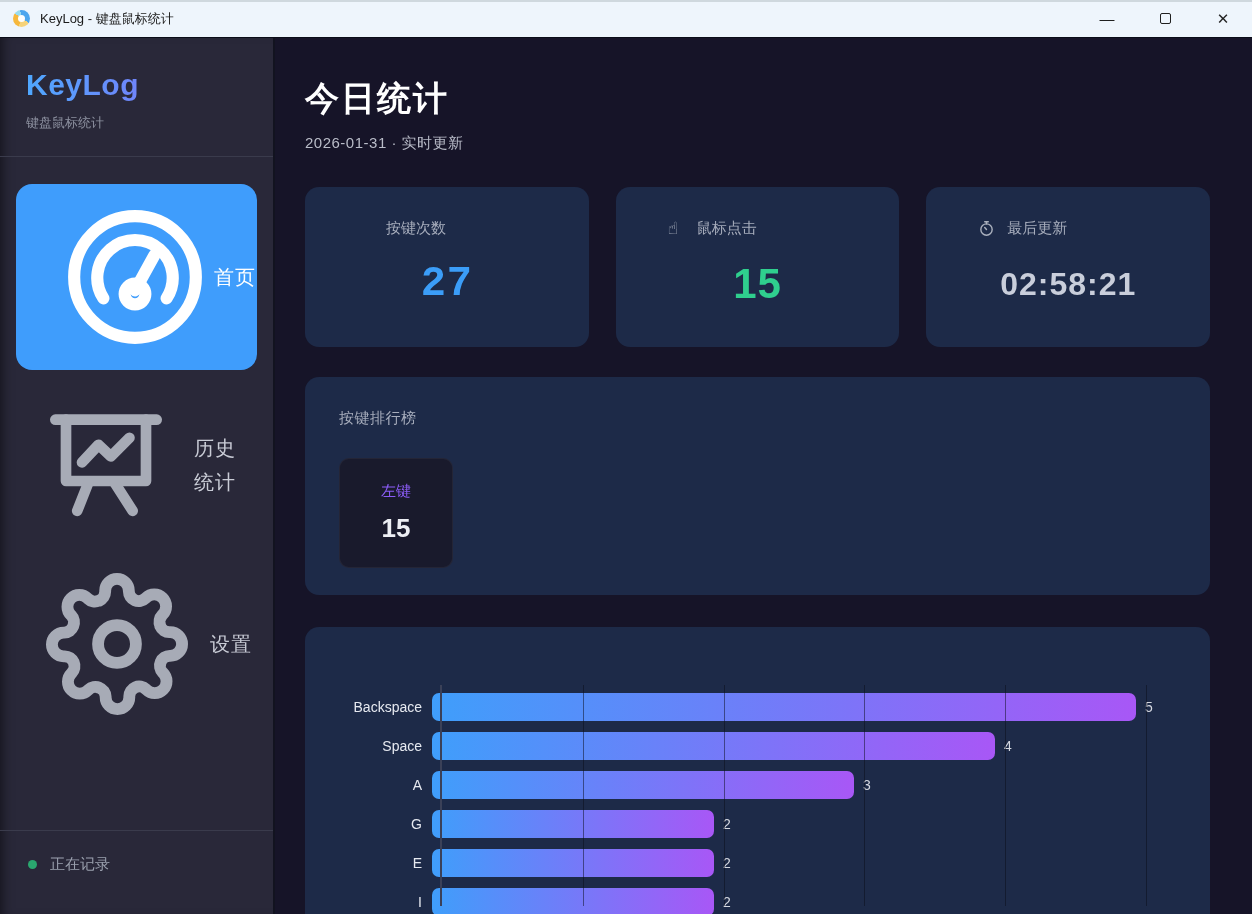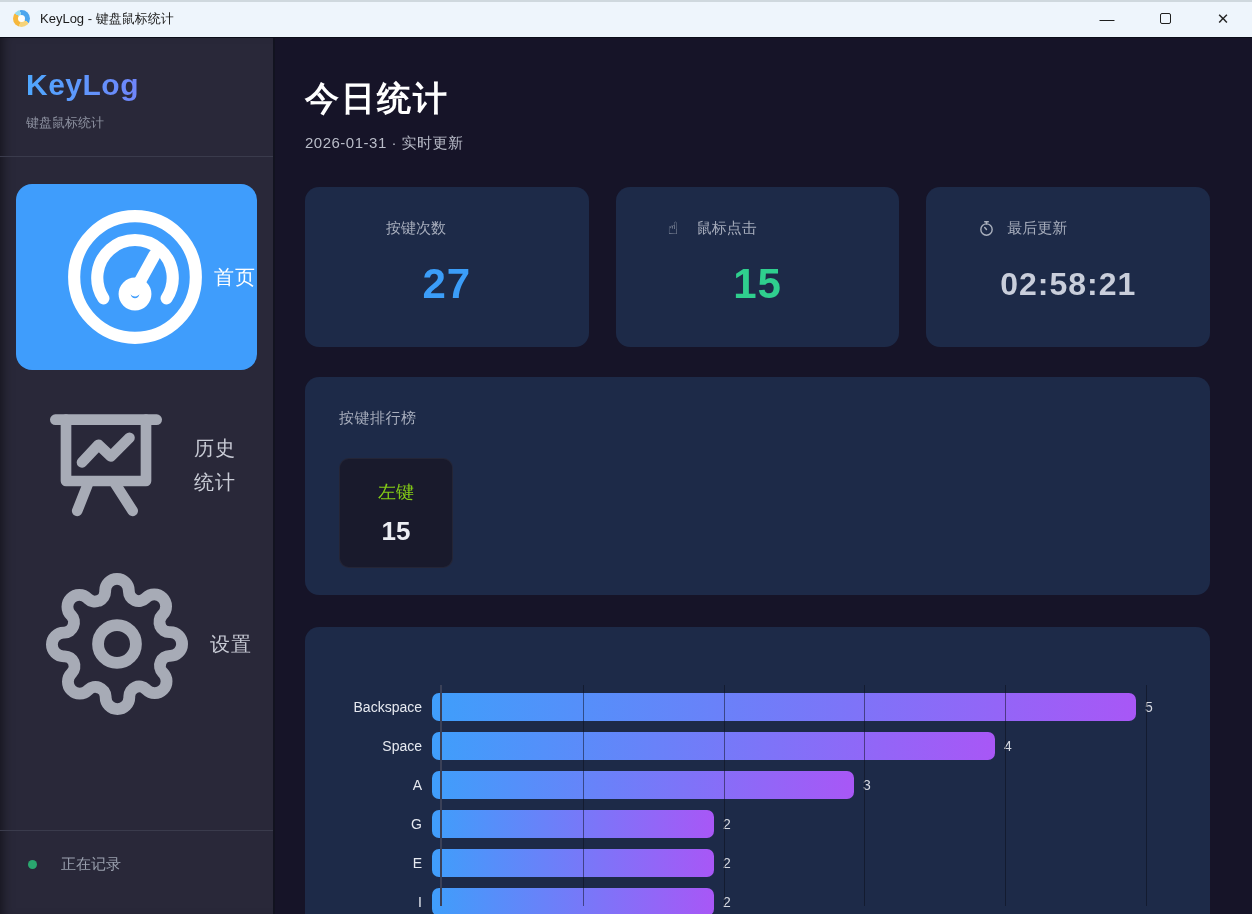--- a/index.html
+++ b/index.html
@@ -39,44 +39,44 @@
   .nav-icon { flex:none; display:block; }
   .icon-gauge { width:150px; height:146px; margin-left:44px; }
   .nav-item.active .nav-label { margin-left:4px; }
   .item-history { height:158px; }
   .icon-easel { width:132px; height:128px; margin-left:24px; }
   .item-history .nav-label { margin-left:22px; }
   .item-settings { height:168px; margin-top:8px; }
   .icon-gear { width:142px; height:142px; margin-left:30px; }
   .item-settings .nav-label { margin-left:22px; }
   .status { border-top:1px solid #3a3b4c; padding:24px 28px 40px; display:flex; align-items:center;
-            gap:24px; font-size:15px; color:#9aa0ae; }
+            gap:13px; font-size:15px; color:#9aa0ae; }
   .dot { width:9px; height:9px; border-radius:50%; background:#2aa76f; flex:none; }
 
   
   .main { flex:1; padding:38px 16px 0 30px; overflow:hidden; }
   .page-title { font-size:34px; font-weight:bold; color:#ffffff; letter-spacing:2px; }
   .page-sub { margin-top:12px; font-size:15px; color:#b9bcc8; letter-spacing:.5px; }
 
   .cards { display:flex; gap:27px; margin-top:34px; width:905px; }
   .stat-card { flex:1; height:160px; background:#1d2a48; border-radius:14px; padding:32px 28px; }
   .stat-head { display:flex; align-items:center; font-size:15px; color:#a7adbc; padding-left:24px; }
   .stat-icon { width:20px; margin-right:9px; color:#aab0bd; font-size:17px; line-height:1;
                display:inline-flex; align-items:center; }
   .stat-value { text-align:center; margin-top:22px; font-size:42px; font-weight:bold; letter-spacing:1px; }
-  .v-blue { color:#3b9df8; } .v-green { color:#2fcf8e; }
+  .v-blue { color:#3b9df8;font-family:Liberation Mono, monospace; } .v-green { color:#2fcf8e; }
   .v-time { color:#c9cedb; font-size:32px; margin-top:28px; }
 
   .dist-card { width:905px; height:218px; background:#1d2a48; border-radius:14px; margin-top:30px;
                padding:32px 34px; }
   .card-title { font-size:15px; color:#a7adbc; letter-spacing:.5px; }
   .dist-tile { margin-top:30px; width:114px; height:110px; background:#191a2c; border-radius:10px;
                border:1px solid rgba(255,255,255,.05); display:flex; flex-direction:column;
                align-items:center; justify-content:center; }
-  .dist-label { font-size:18px; color:#84cc16; }
+  .dist-label { font-size:15px; color:#8b5cf6; }
   .dist-value { margin-top:12px; font-size:26px; font-weight:bold; color:#eceef3; }
 
   .chart-card { width:905px; height:420px; background:#1d2a48; border-radius:14px 14px 0 0;
                 margin-top:32px; padding:30px 32px; }
   .chart-rows { margin-top:36px; position:relative; }
   .axis-line { position:absolute; left:103px; top:-8px; bottom:10px; width:2px; background:#3b4158; }
   .grid-line { position:absolute; top:-8px; bottom:10px; width:1px; background:rgba(10,12,24,.5); }
   .bar-row { display:flex; align-items:center; height:28px; margin-bottom:11px; }
   .bar-label { width:95px; flex:none; text-align:right; padding-right:10px; font-size:14px; color:#e6e9f0; }
   .bar-track { flex:1; display:flex; align-items:center; height:28px; }

